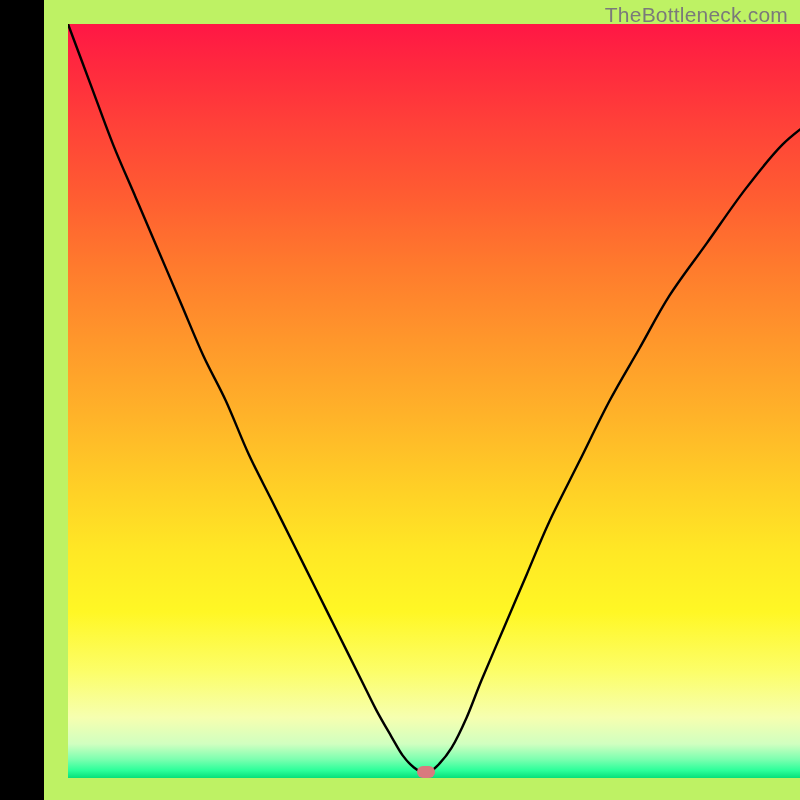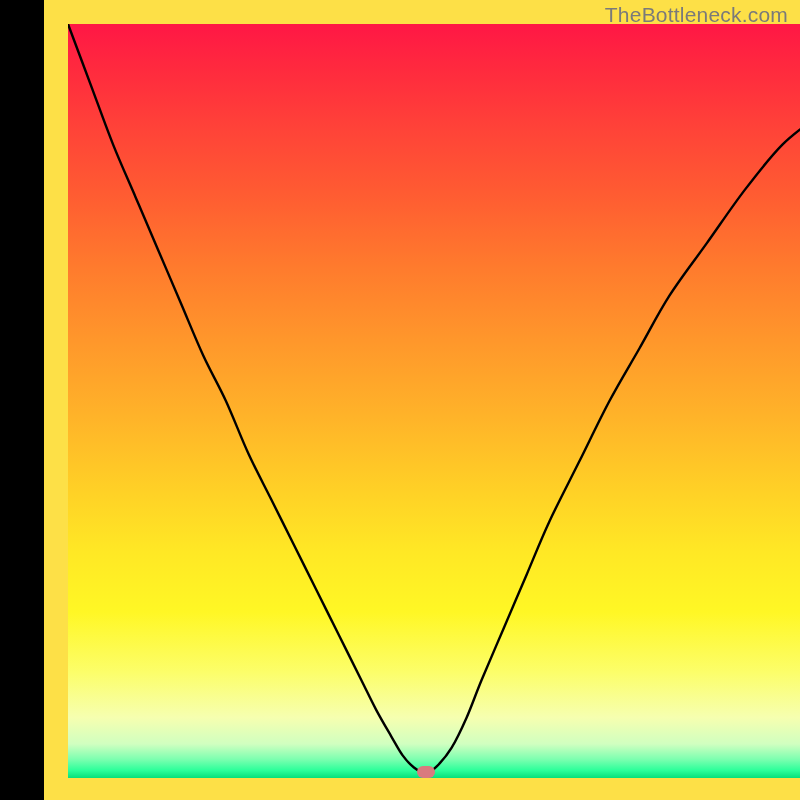--- a/index.html
+++ b/index.html
@@ -7,21 +7,21 @@
     width: 800px;
     height: 800px;
     background: #000;
     position: relative;
     font-family: Arial, Helvetica, sans-serif;
     overflow: hidden;
   }
   .frame {
     position: absolute;
     inset: 0;
-    background: #fde047;
+    background: #bef264;
     margin-left: 44px;
   }
   .plot {
     position: absolute;
     left: 24px;
     top: 24px;
     width: 752px;
     height: 754px;
     overflow: hidden;
   }

